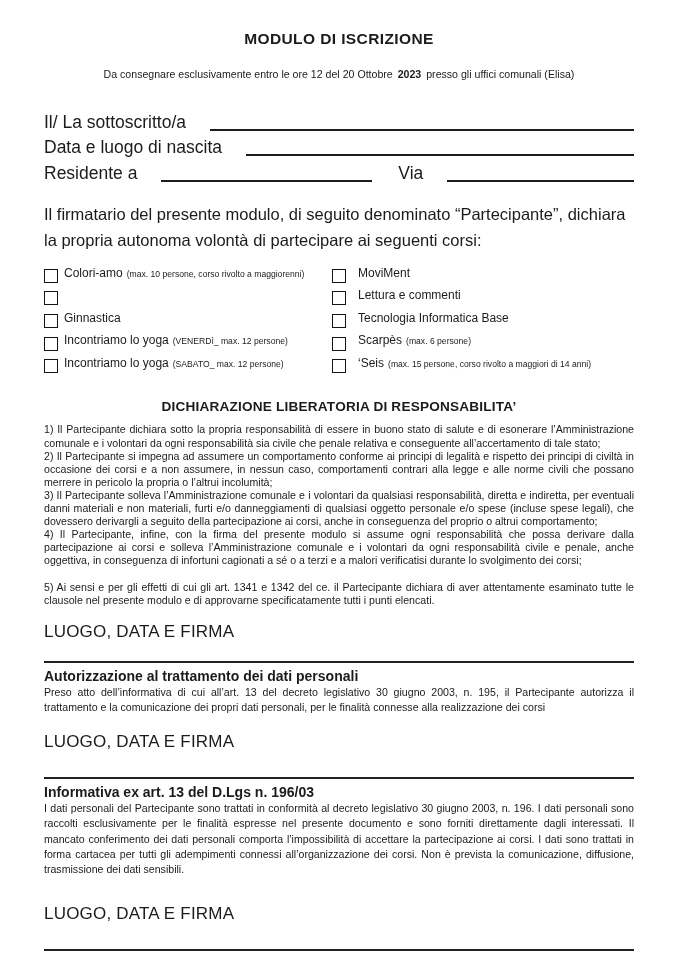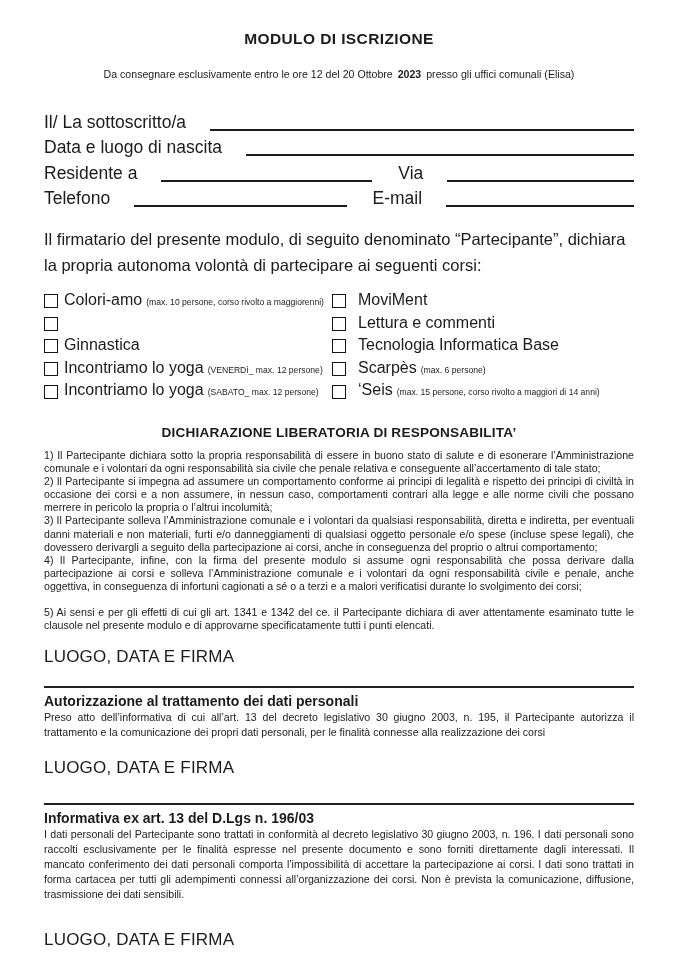--- a/index.html
+++ b/index.html
@@ -29,21 +29,21 @@
   .intro{margin-top:17px;font-size:16.5px;line-height:26px;}
 
   
   .courses{margin-top:13px;display:flex;}
   .col-left{width:288px;flex:none;}
   .col-right{flex:1;}
   .course-row{display:flex;align-items:baseline;height:22.6px;white-space:nowrap;}
   .cb{flex:none;width:12px;height:12px;border:1.6px solid #141414;align-self:center;margin-top:-2px;}
   .col-left .cb{margin-right:6px;}
   .col-right .cb{margin-right:12px;}
-  .course-label{font-size:16px;text-align:right;}
+  .course-label{font-size:12px;text-align:right;}
   .course-note{font-size:8.6px;margin-left:4px;}
 
   
   .decl-heading{margin-top:21px;text-align:center;font-size:13.6px;font-weight:bold;letter-spacing:.2px;}
   .clauses{margin-top:9px;font-size:10.6px;line-height:13.1px;text-align:justify;}
   .clauses p{margin:0;}
   .clauses p.last{margin-top:13px;}
 
   .sig{font-size:17px;letter-spacing:.2px;}
   .sig1{margin-top:15px;}
@@ -76,26 +76,20 @@
       <span class="blank grow"></span>
     </div>
     <div class="frow">
       <span class="lbl">Data e luogo di nascita</span>
       <span class="blank grow"></span>
     </div>
     <div class="frow">
       <span class="lbl">Residente a</span>
       <span class="blank w113"></span>
       <span class="lbl mid">Via</span>
-      <span class="blank w100"></span>
-    </div>
-    <div class="frow">
-      <span class="lbl">Telefono</span>
-      <span class="blank w113"></span>
-      <span class="lbl mid">E-mail</span>
       <span class="blank w100"></span>
     </div>
   </div>
 
   <div class="intro">Il firmatario del presente modulo, di seguito denominato “Partecipante”, dichiara la propria autonoma volontà di partecipare ai seguenti corsi:</div>
 
   <div class="courses">
     <div class="col-left">
       <div class="course-row">
         <span class="cb"></span>

